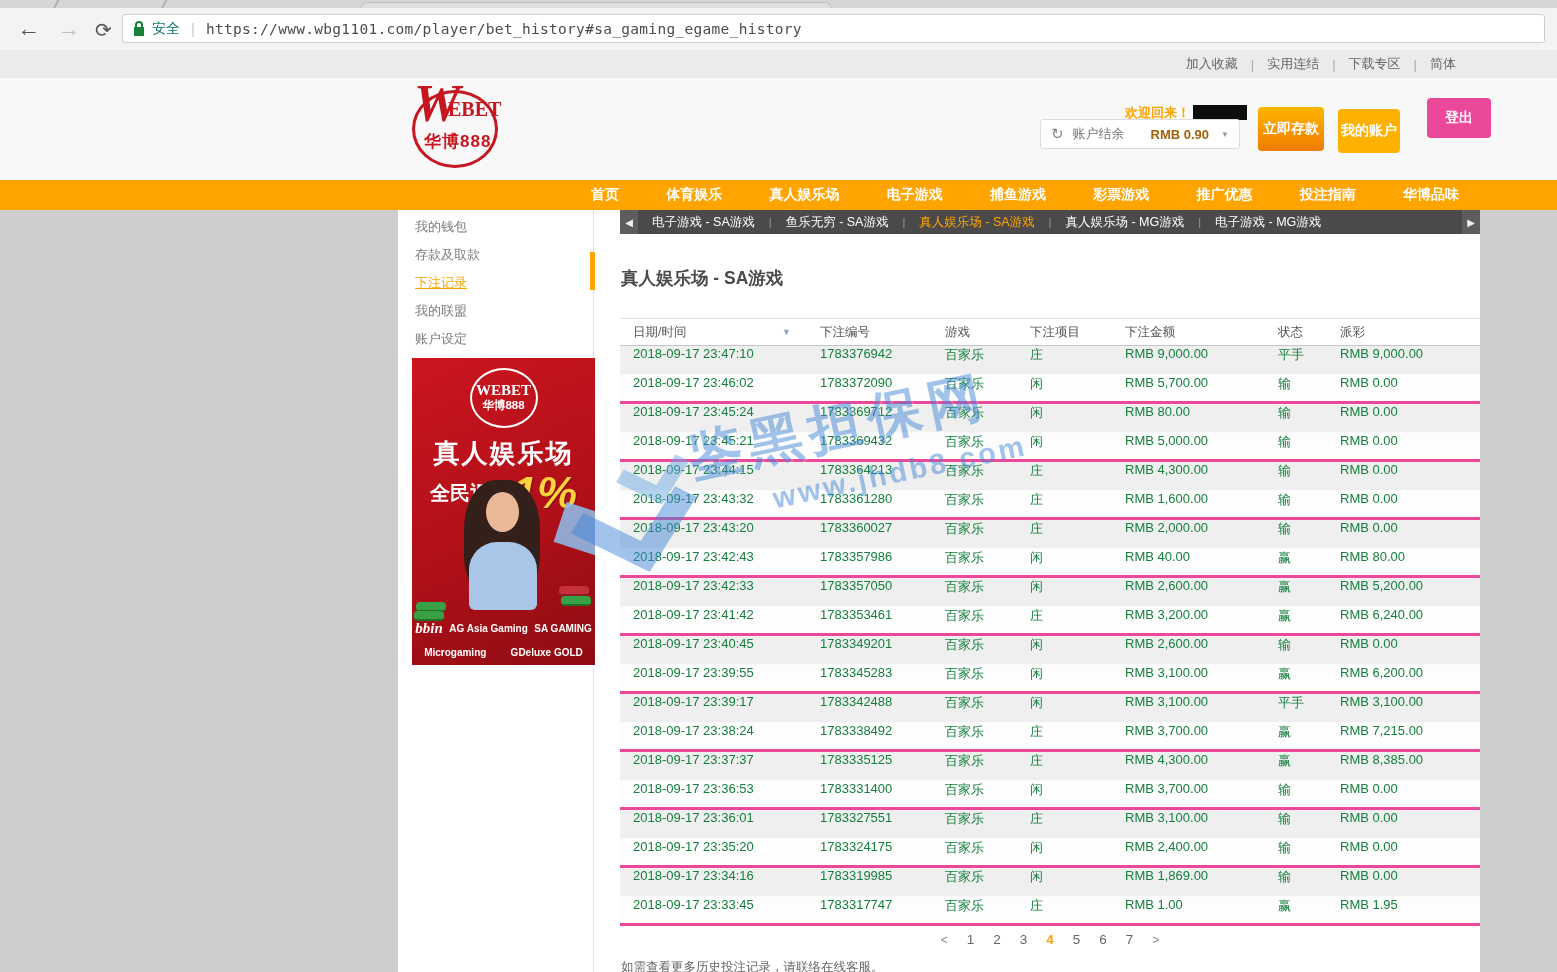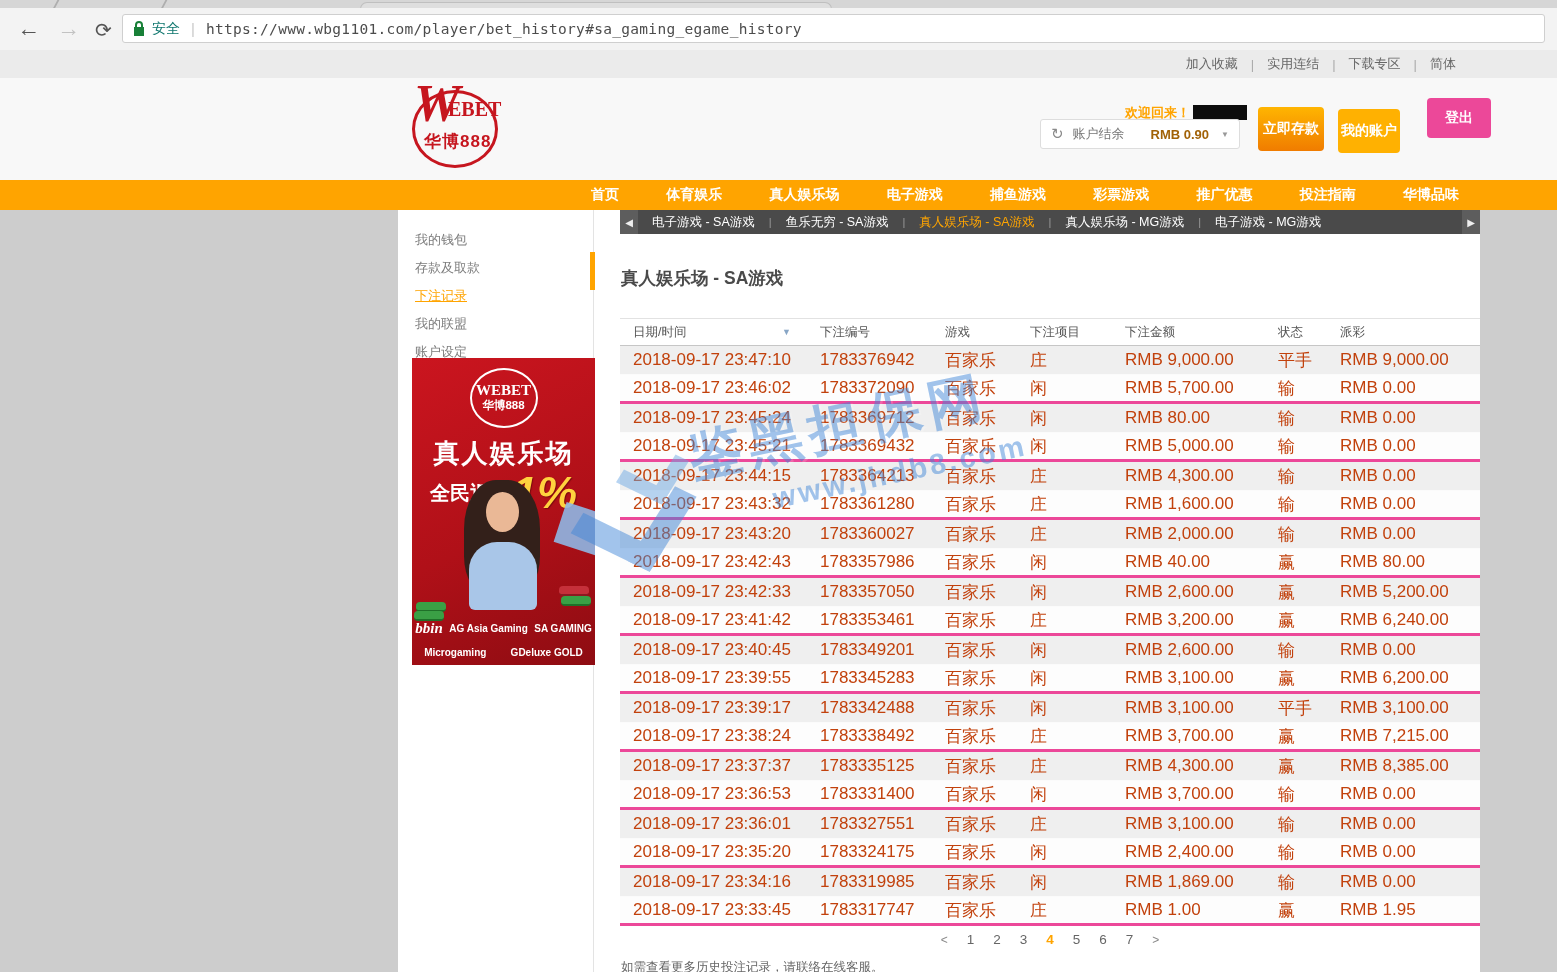--- a/index.html
+++ b/index.html
@@ -40,21 +40,21 @@
   .btn-account{left:940px;top:31px;width:62px;height:44px;background:#ffb101;}
   .btn-logout{left:1014px;top:20px;width:64px;height:40px;background:#ec4899;margin-left:15px;}
   
   #mainnav{position:absolute;top:180px;left:0;right:0;height:30px;background:#ffa400;}
   .navwrap{position:absolute;left:398px;width:1082px;height:26px;}
   .nav-items{position:absolute;left:193px;width:868px;height:30px;display:flex;justify-content:space-between;align-items:center;}
   .nav-item{color:#fff;font-size:14px;font-weight:bold;cursor:pointer;white-space:nowrap;}
   
   #wrapper{position:absolute;left:398px;top:210px;width:1082px;height:762px;background:#fff;}
   .side{position:absolute;left:0;top:0;width:196px;height:100%;border-right:1px solid #e3e3e3;box-sizing:border-box;}
-  .smenu{padding-top:16px;}
+  .smenu{padding-top:3px;}
   .sitem{height:28px;line-height:28px;padding-left:17px;font-size:13px;color:#7d7d7d;cursor:pointer;}
   .sitem.active{color:#ffa400;text-decoration:underline;}
   .active-bar{position:absolute;left:192px;top:42px;width:5px;height:38px;background:#ffa400;}
   
   .ad{position:absolute;left:14px;top:148px;width:183px;height:307px;background:linear-gradient(155deg,#cb151f 0%,#b01018 55%,#8e0c12 100%);overflow:hidden;cursor:pointer;}
   .ad-circle{position:relative;width:64px;height:56px;margin:10px auto 0;border:2px solid #fff;border-radius:50%;color:#fff;text-align:center;}
   .ad-webet{position:absolute;left:0;right:0;top:12px;font-family:"Liberation Serif","DejaVu Serif",serif;font-weight:bold;font-size:15px;}
   .ad-888{position:absolute;left:0;right:0;top:28px;font-weight:bold;font-size:11.5px;}
   .ad-title{margin-top:8px;text-align:center;font-size:26px;font-weight:bold;color:#fff;letter-spacing:2px;white-space:nowrap;}
   .ad-subrow{display:flex;align-items:center;justify-content:center;margin-top:2px;}
@@ -78,21 +78,21 @@
   .tabs{flex:1;display:flex;align-items:center;padding-left:14px;font-size:12.5px;color:#fff;white-space:nowrap;overflow:hidden;}
   .tab{cursor:pointer;}
   .tab.active{color:#ffa500;}
   .tsep{color:#9a9a9a;margin:0 14px;font-size:11px;}
   .ptitle{position:absolute;left:1px;top:56px;font-size:17.5px;font-weight:bold;color:#4a4a4a;}
   .thead{position:absolute;top:108px;left:0;width:860px;height:28px;border-top:1px solid #e2e2e2;border-bottom:1px solid #c6c6c6;display:flex;align-items:center;font-size:12.5px;color:#555;box-sizing:border-box;}
   .hcell{padding-left:13px;box-sizing:border-box;display:flex;align-items:center;}
   .c0{width:187px;}.c1{width:125px;}.c2{width:85px;}.c3{width:95px;}.c4{width:153px;}.c5{width:62px;}.c6{width:153px;}
   .sort{color:#88a6c6;font-size:9px;margin-left:auto;margin-right:16px;cursor:pointer;}
   .tbody{position:absolute;top:136px;left:0;width:860px;}
-  .trow{display:flex;align-items:center;height:29px;font-size:17px;color:#c2410c;box-sizing:border-box;}
+  .trow{display:flex;align-items:flex-start;height:29px;font-size:13px;color:#15803d;box-sizing:border-box;}
   .trow.odd{background:#efefef;border-bottom:1px solid #fbfbfb;}
   .trow.even{background:#fdfdfd;border-bottom:3px solid #ec4899;}
   .tcell{padding-left:13px;box-sizing:border-box;white-space:nowrap;overflow:hidden;}
   .pagin{position:absolute;top:722px;left:0;width:860px;display:flex;justify-content:center;align-items:center;gap:19px;font-size:13.5px;color:#666;}
   .pg{cursor:pointer;}
   .pg.cur{color:#ffa400;font-weight:bold;}
   .pg.arrow{font-size:12px;color:#888;}
   .footnote{position:absolute;top:749px;left:1px;font-size:12.5px;color:#666;}
   
   .wm{position:absolute;left:572px;top:398px;width:470px;transform:rotate(-12deg);opacity:.48;pointer-events:none;color:#3f86d8;z-index:6;}

